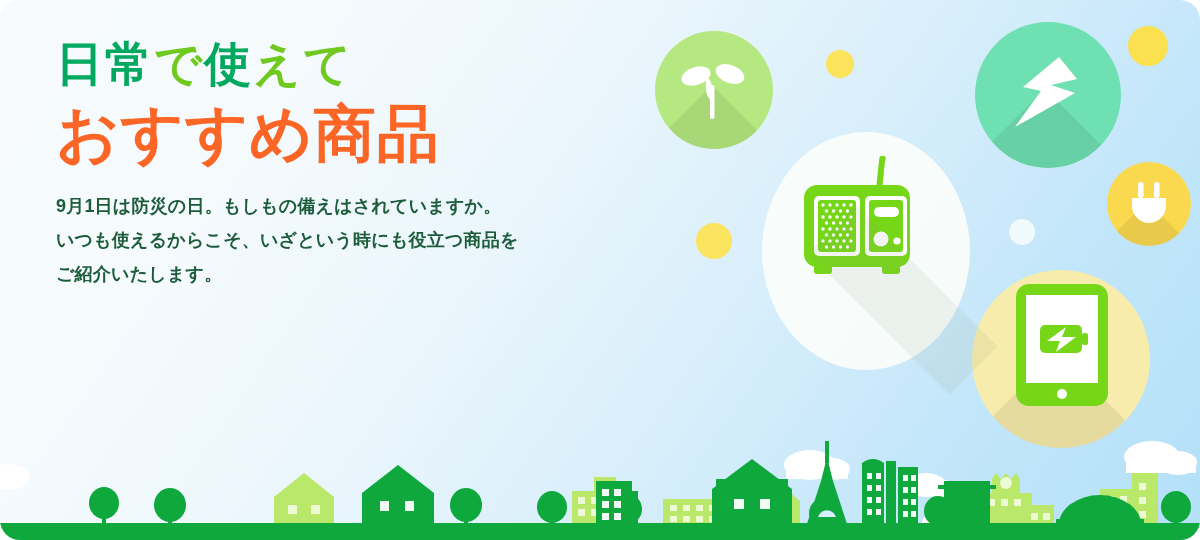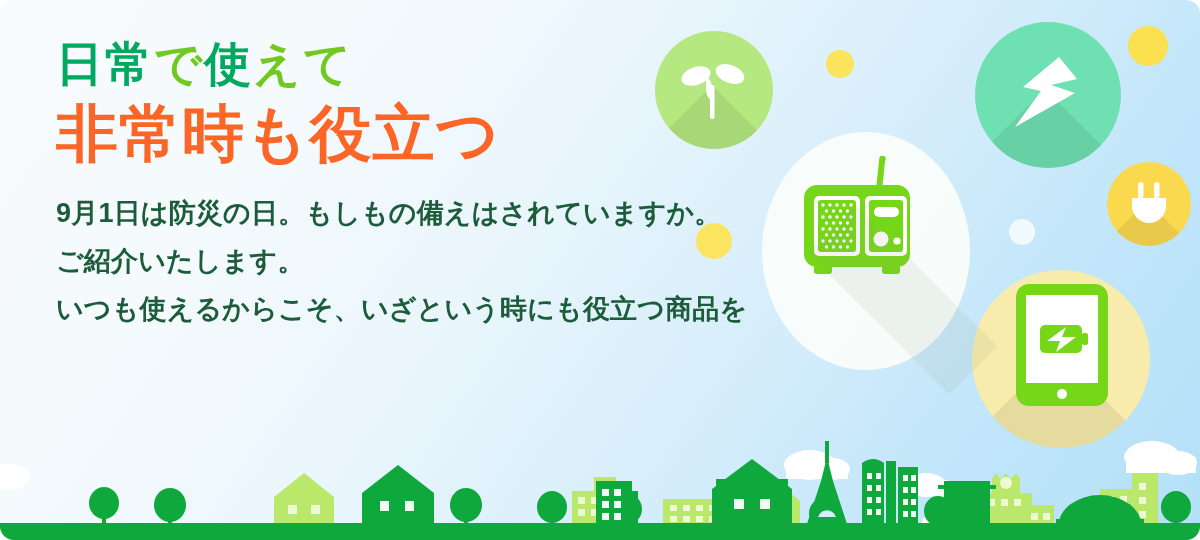--- a/index.html
+++ b/index.html
@@ -1,20 +1,20 @@
 <!DOCTYPE html>
 <html><head>
 <meta charset="utf-8">
 <style>
   html,body{margin:0;padding:0;background:#ffffff;}
   .banner{
     position:relative;
     width:1200px;height:540px;
     overflow:hidden;
-    border-radius:14px;
+    border-radius:20px;
     background:linear-gradient(125deg,#f7fbfd 0%,#f5fafd 22%,#eaf6fc 42%,#d7eefb 62%,#c2e6fa 80%,#b3e0f8 100%);
     font-family:"Liberation Sans","DejaVu Sans",sans-serif;
   }
   
   .glow{
     position:absolute;left:762px;top:132px;width:208px;height:238px;
     background:#fbfdfb;border-radius:50%;opacity:.92;
   }
   
   .circ{position:absolute;border-radius:50%;overflow:hidden;}
@@ -59,21 +59,21 @@
     margin:0 0 14px 0;white-space:nowrap;
   }
   .line1 .a{color:#00a95f;}
   .line1 .b{color:#6fc91e;}
   .big{
     color:#fb6526;font-size:62px;font-weight:700;letter-spacing:1px;
     line-height:1.07;margin:0;white-space:nowrap;
   }
   .lead{margin-top:26px;}
   .lead p{
-    margin:0 0 6px 0;color:#1c5c3a;font-size:27px;font-weight:700;
+    margin:0 0 6px 0;color:#1c5c3a;font-size:18px;font-weight:700;
     letter-spacing:.2px;line-height:1.55;white-space:nowrap;
   }
 </style>
 </head>
 <body>
 
 <div class="banner">
 
   <div class="dot d-y1"></div>
   <div class="dot d-y2"></div>
@@ -376,21 +376,21 @@
       <rect x="1056" y="114" width="88" height="8" fill="#0fa83c"></rect>
 
       <rect x="0" y="118" width="1200" height="17"></rect>
     </g>
   </svg>
 
   <div class="copy">
     <h2 class="line1">
       <span class="a">日常</span><span class="b">で</span><span class="a">使</span><span class="b">えて</span>
     </h2>
-    <h1 class="big">非常時も役立つ</h1>
+    <h1 class="big">おすすめ商品</h1>
     <div class="lead">
       <p>9月1日は防災の日。もしもの備えはされていますか。</p>
+      <p>いつも使えるからこそ、いざという時にも役立つ商品を</p>
       <p>ご紹介いたします。</p>
-      <p>いつも使えるからこそ、いざという時にも役立つ商品を</p>
     </div>
   </div>
 
 </div>
 
 </body></html>

